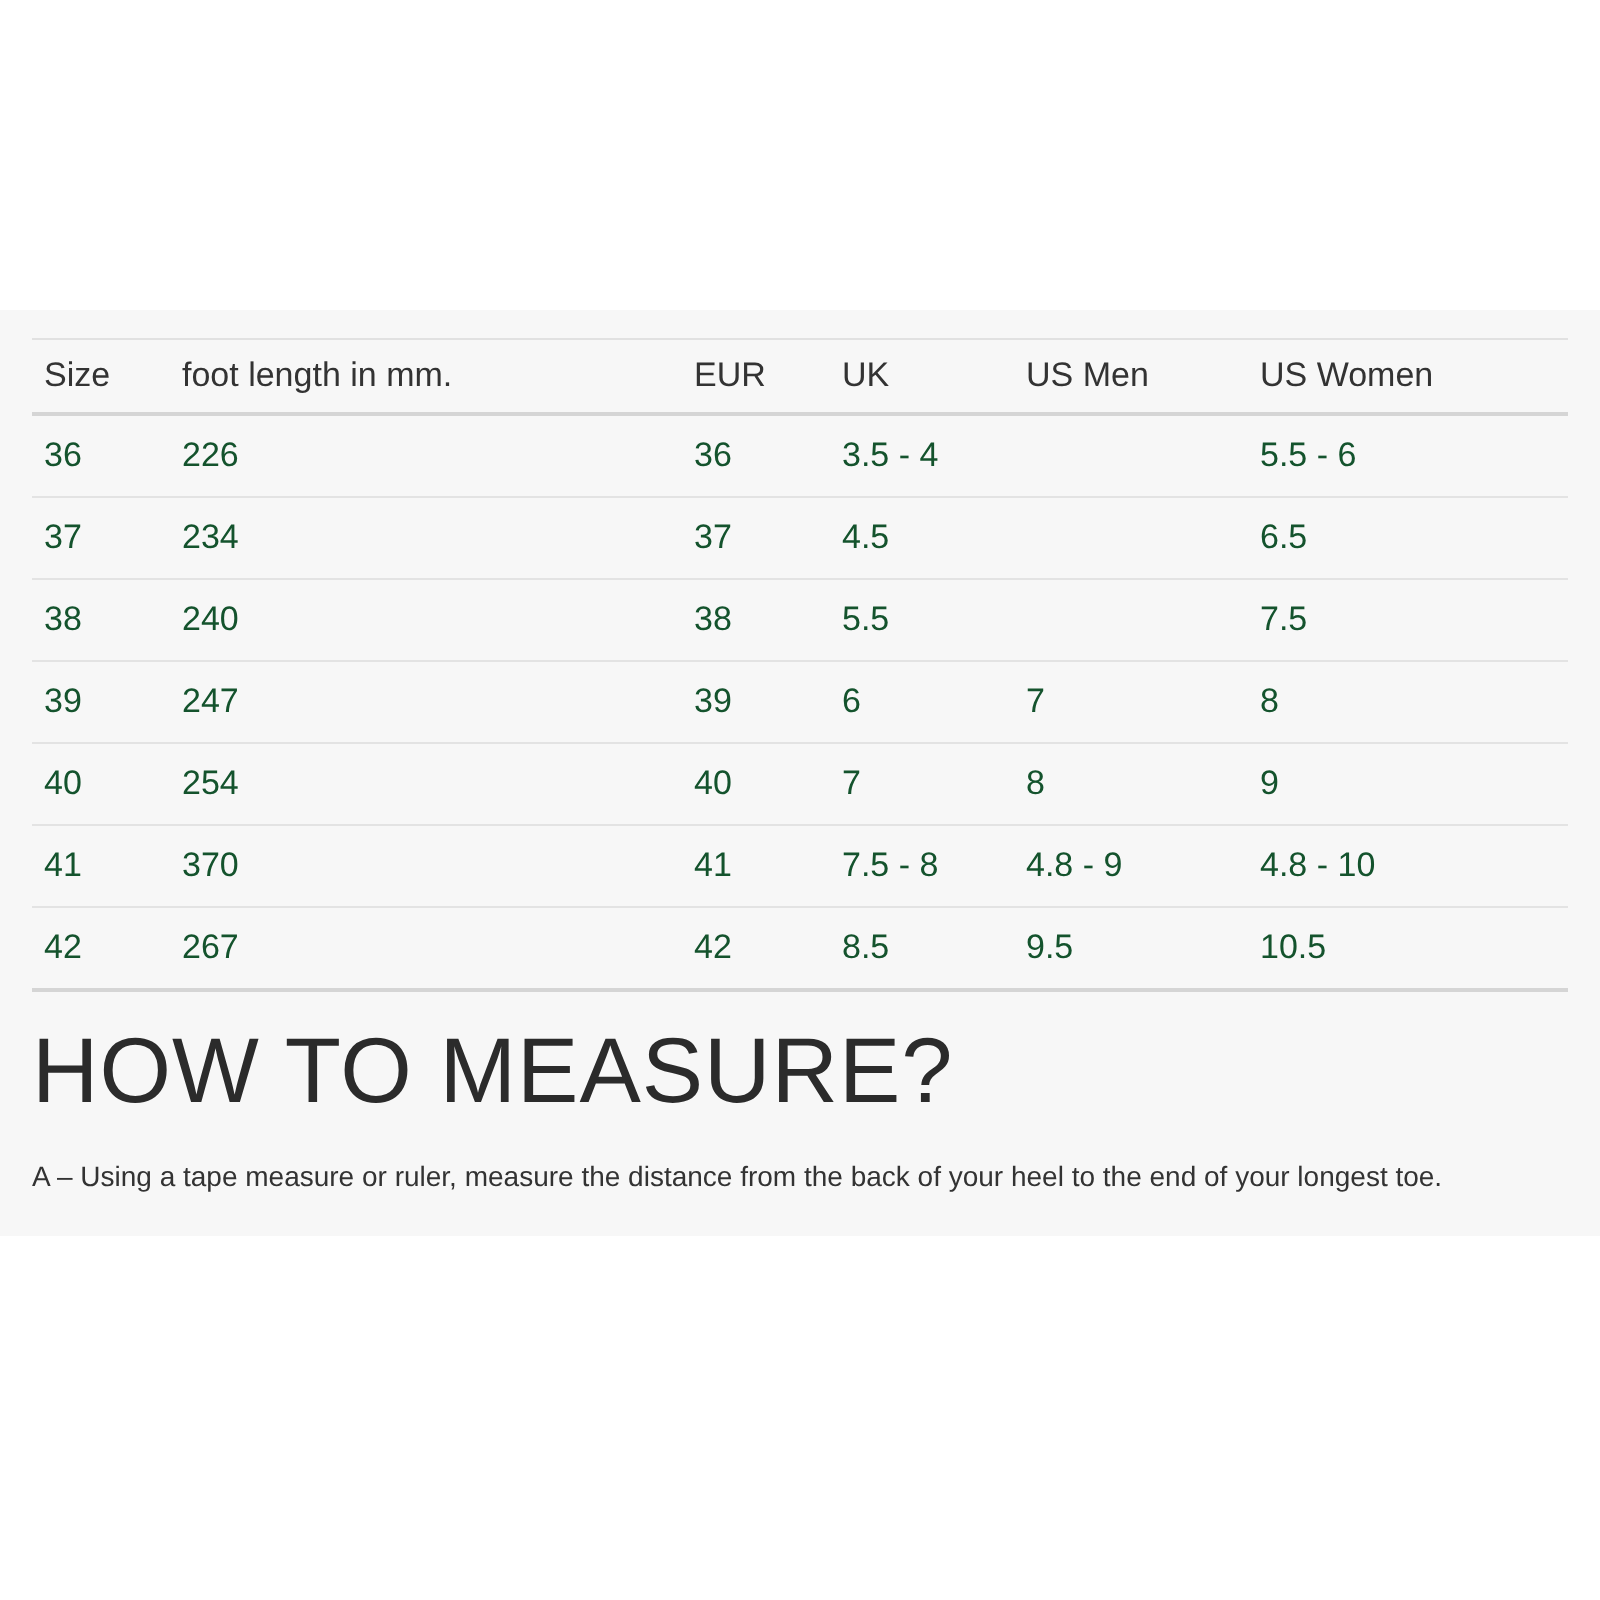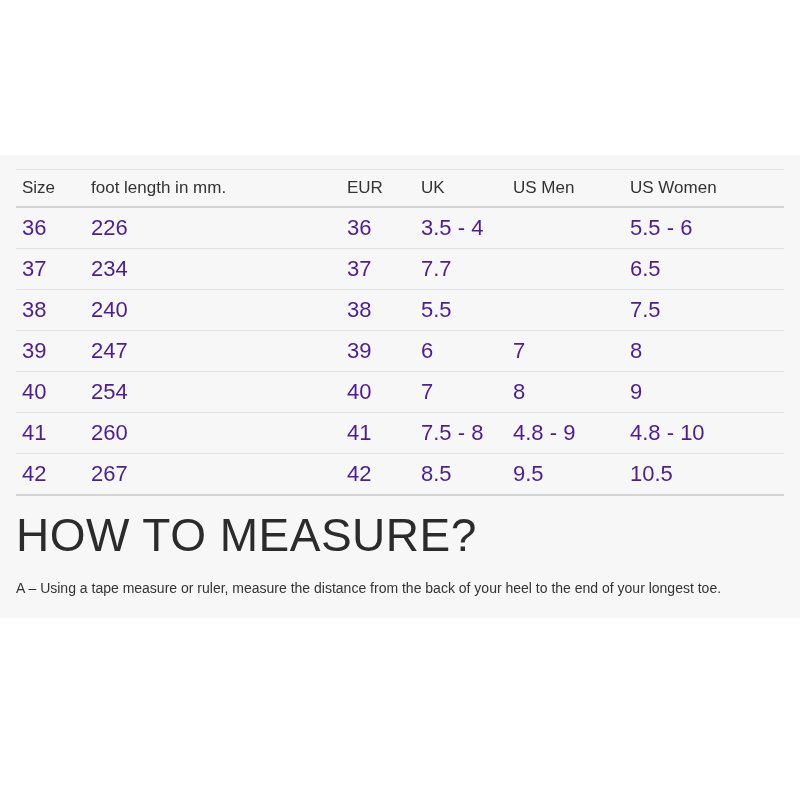--- a/index.html
+++ b/index.html
@@ -32,23 +32,23 @@
     line-height: 20px;
     font-weight: normal;
     color: #333333;
     padding: 8px 6px;
     border-top: 1px solid #e1e1e1;
     border-bottom: 2px solid #d5d5d5;
     white-space: nowrap;
     overflow: hidden;
   }
   table.size-chart td {
-    font-size: 22px;
+    font-size: 17px;
     line-height: 20px;
-    color: #4c1d95;
+    color: #14532d;
     padding: 10px 6px;
     border-bottom: 1px solid #e3e3e3;
     white-space: nowrap;
     overflow: hidden;
     margin-top: 15px;
   }
   table.size-chart tr:last-child td {
     border-bottom: 2px solid #d5d5d5;
   }
   .how-heading {
@@ -99,21 +99,21 @@
         <td>226</td>
         <td>36</td>
         <td>3.5 - 4</td>
         <td></td>
         <td>5.5 - 6</td>
       </tr>
       <tr>
         <td>37</td>
         <td>234</td>
         <td>37</td>
-        <td>7.7</td>
+        <td>4.5</td>
         <td></td>
         <td>6.5</td>
       </tr>
       <tr>
         <td>38</td>
         <td>240</td>
         <td>38</td>
         <td>5.5</td>
         <td></td>
         <td>7.5</td>
@@ -129,21 +129,21 @@
       <tr>
         <td>40</td>
         <td>254</td>
         <td>40</td>
         <td>7</td>
         <td>8</td>
         <td>9</td>
       </tr>
       <tr>
         <td>41</td>
-        <td>260</td>
+        <td>370</td>
         <td>41</td>
         <td>7.5 - 8</td>
         <td>4.8 - 9</td>
         <td>4.8 - 10</td>
       </tr>
       <tr>
         <td>42</td>
         <td>267</td>
         <td>42</td>
         <td>8.5</td>

